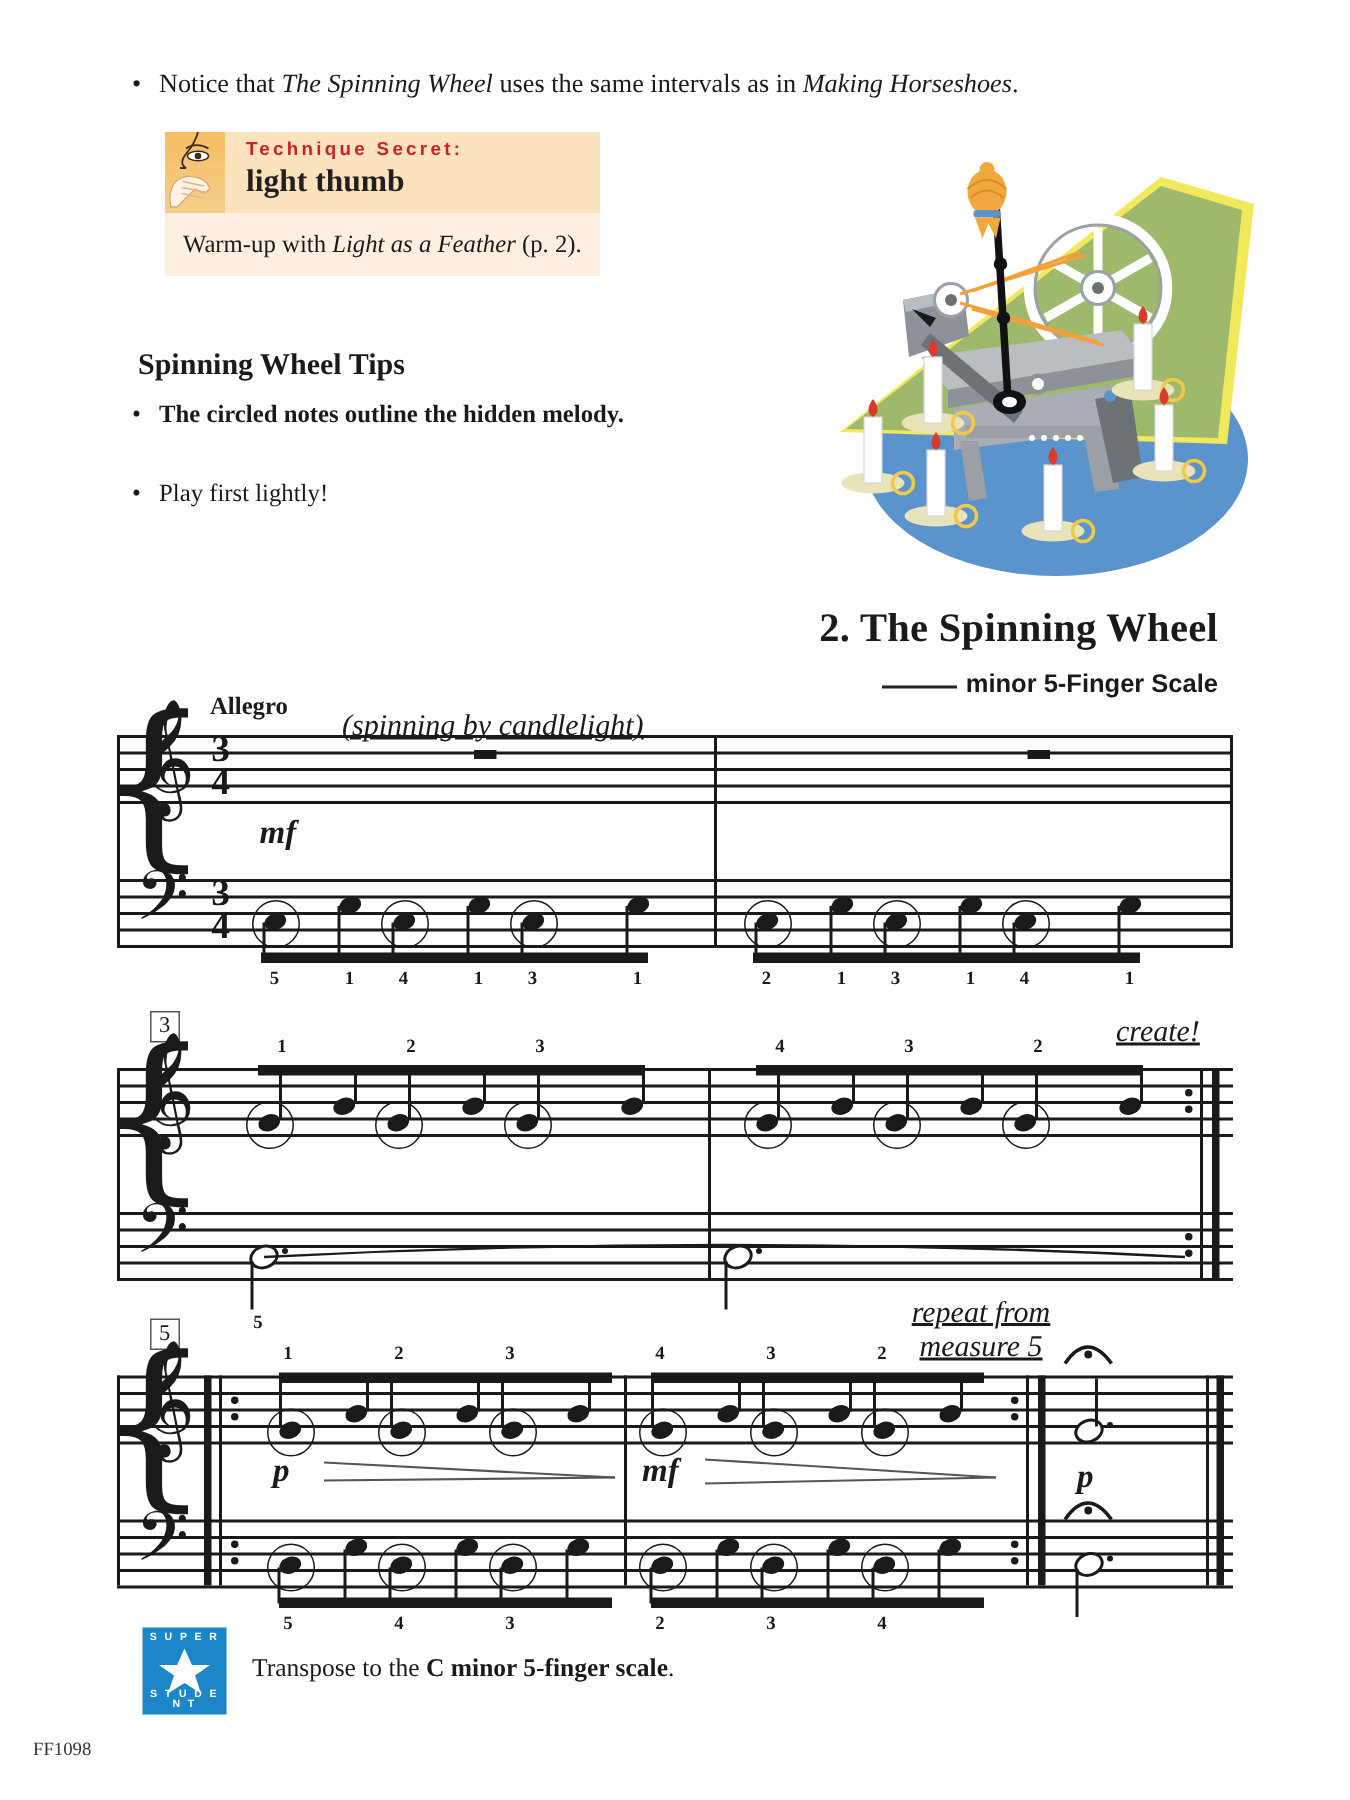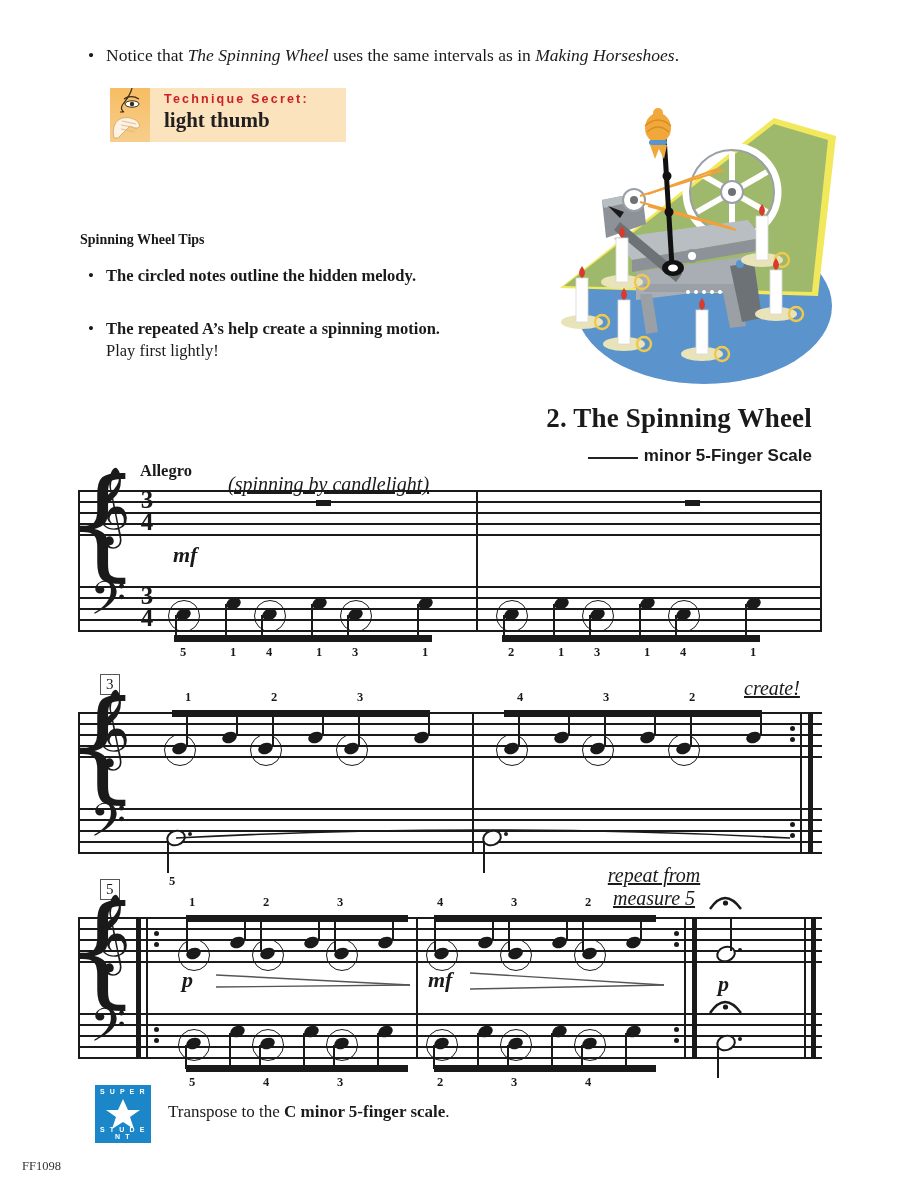--- a/index.html
+++ b/index.html
@@ -16,33 +16,33 @@
   .sans{font-family:"Liberation Sans", sans-serif;}
   .ital{font-style:italic;}
   .bold{font-weight:bold;}
 
   
   #top-bullet{left:88px;top:44px;width:760px;font-size:17.5px;line-height:1.3;}
   #top-bullet .dot{position:absolute;left:0;top:0;}
   #top-bullet .txt{display:block;margin-left:18px;}
 
   
-  #tech-box{left:110px;top:88px;width:236px;}
+  #tech-box{left:110px;top:88px;width:290px;}
   #tech-head{display:flex;align-items:stretch;background:#f8d79a;height:54px;}
   #tech-head-grad{background:linear-gradient(180deg,#f7bd63,#f6ce8b);width:40px;
       position:relative;overflow:hidden;flex:0 0 40px;}
   #tech-head-txt{flex:1;padding:5px 0 0 14px;background:#fbe3bd;}
   .ts-title{color:#cc2026;font-size:12.5px;font-weight:bold;letter-spacing:2.2px;
       font-family:"Liberation Sans",sans-serif;line-height:1.1;}
   .ts-sub{font-size:21px;font-weight:bold;color:#231f20;line-height:1.15;margin-top:1px;}
   #tech-body{background:#fdf0e0;padding:11px 0 11px 12px;font-size:16.5px;}
   #tech-body .ital{font-style:italic;}
 
   
-  #tips-head{left:80px;top:232px;font-size:14px;font-weight:bold;}
+  #tips-head{left:92px;top:232px;font-size:20px;font-weight:bold;}
   .tip{position:absolute;left:88px;width:430px;font-size:16.5px;line-height:1.35;}
   .tip .dot{position:absolute;left:0;top:0;font-size:17px;}
   .tip .l1{display:block;margin-left:18px;font-weight:bold;}
   .tip .l2{display:block;margin-left:18px;}
   #tip-0{top:265px;}
   #tip-1{top:318px;}
 
   
   #illustration{left:536px;top:88px;width:320px;height:300px;}
 
@@ -127,31 +127,33 @@
           <path d="M14 11 C18 8 24 8 29 11" fill="none" stroke="#3a2b1a" stroke-width="1.3"></path>
           <path d="M4 50 C2 42 4 34 10 31 C16 28 24 30 28 34 L30 38 L26 41 L20 38 L8 50 Z" fill="#fdf2e4" stroke="#d8a96a" stroke-width=".9"></path>
           <path d="M12 33 L26 36 M11 37 L27 40 M11 41 L25 44" stroke="#e0b684" stroke-width=".9" fill="none"></path>
         </svg>
       </div>
       <div id="tech-head-txt">
         <div class="ts-title">Technique Secret:</div>
         <div class="ts-sub serif">light thumb</div>
       </div>
     </div>
+    <div id="tech-body" class="serif">
+      <span>Warm-up with </span><span class="ital">Light as a Feather</span><span>  (p. 2).</span>
+    </div>
   </div>
 
   <div class="abs serif" id="tips-head">Spinning Wheel Tips</div>
 
   <div class="tip serif" id="tip-0">
     <span class="dot">•</span>
     <span class="l1">The circled notes outline the hidden melody.</span>
   </div>
   <div class="tip serif" id="tip-1">
     <span class="dot">•</span>
-    <span class="l1">The repeated A’s help create a spinning motion.</span>
     <span class="l2">Play first lightly!</span>
   </div>
 
   <div class="abs" id="illustration">
     <svg width="320" height="300" viewBox="0 0 320 300">
 
       <ellipse cx="168" cy="218" rx="128" ry="78" fill="#5b93cc"></ellipse>
 
       <polygon points="24,200 238,30 300,48 282,208" fill="#f2e85c"></polygon>
       <polygon points="28,198 238,36 292,52 276,204" fill="#9eb96b"></polygon>

